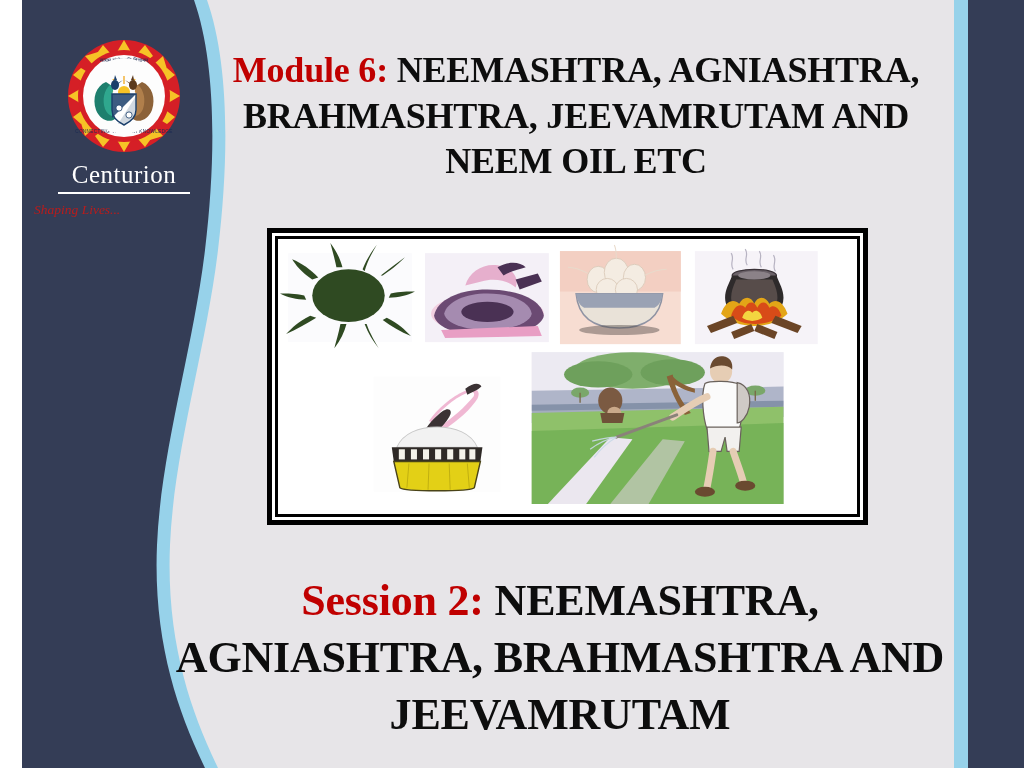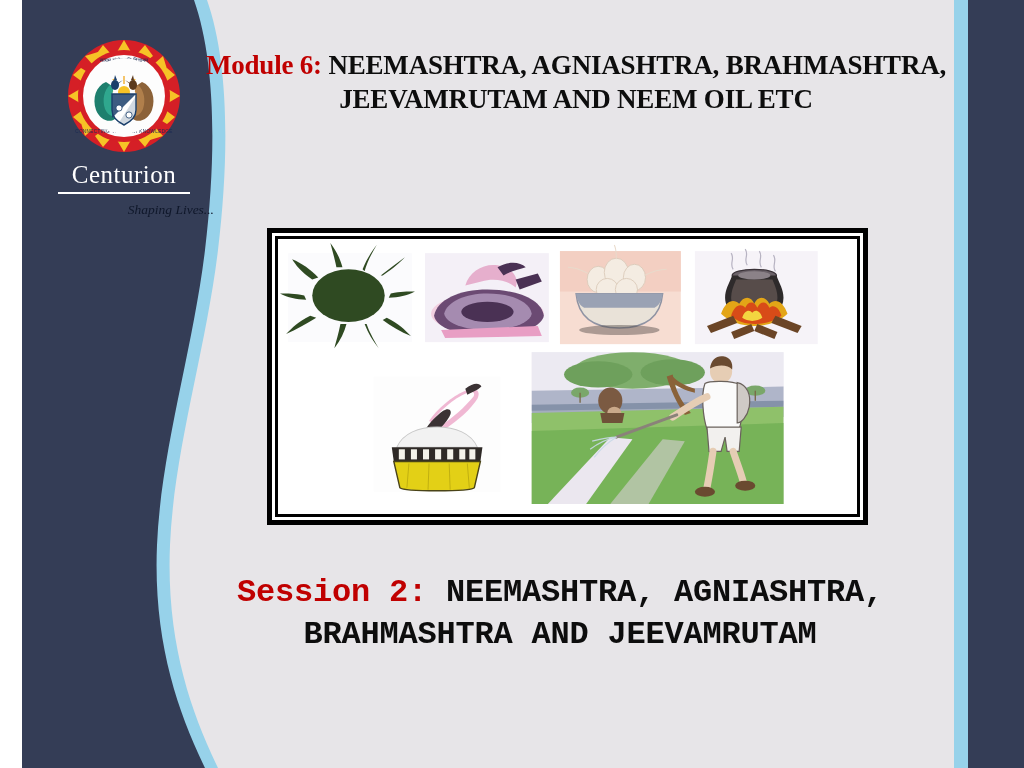--- a/index.html
+++ b/index.html
@@ -97,35 +97,35 @@
     line-height: 1.02;
     color: #ffffff;
     letter-spacing: 0.3px;
   }
   .uni-name-2 .small-caps { font-size: 19px; }
   .tagline {
     font-family: "Liberation Serif", serif;
     font-style: italic;
     font-size: 13.5px;
     line-height: 1.32;
-    color: #0f172a;
+    color: #b91c1c;
     margin-top: 7px;
-    text-align: right;
+    text-align: left;
   }
 
   
   .title {
     position: absolute;
     left: 196px;
     top: 48px;
     width: 760px;
     text-align: center;
     font-family: "Liberation Serif", serif;
     font-weight: bold;
-    font-size: 27px;
+    font-size: 36px;
     line-height: 1.27;
     color: #0d0d0d;
     letter-spacing: -0.2px;
   }
   .title .accent { color: #c00000; }
 
   
   .picture-frame {
     position: absolute;
     left: 267px;
@@ -153,23 +153,23 @@
   }
   .picture-canvas svg { display: block; }
 
   
   .session {
     position: absolute;
     left: 150px;
     top: 572px;
     width: 820px;
     text-align: center;
-    font-family: Liberation Mono, monospace;
+    font-family: Liberation Serif, serif;
     font-weight: bold;
-    font-size: 32px;
+    font-size: 44px;
     line-height: 1.3;
     color: #0d0d0d;
     letter-spacing: -0.2px;
   }
   .session .accent { color: #c00000; }
 </style>
 </head>
 <body>
 
 <div id="slide">

